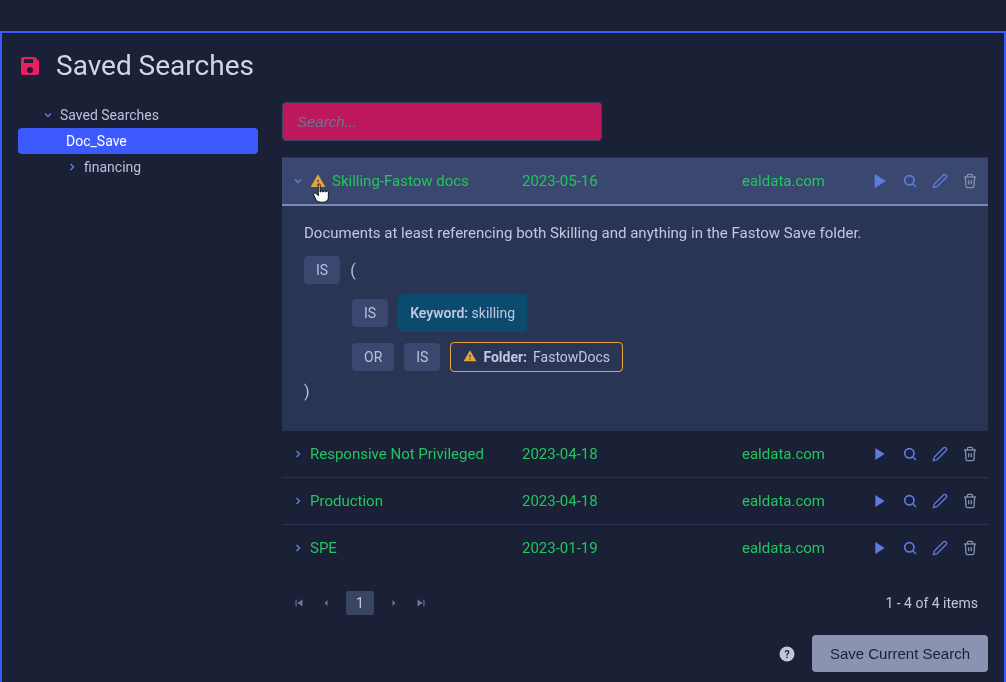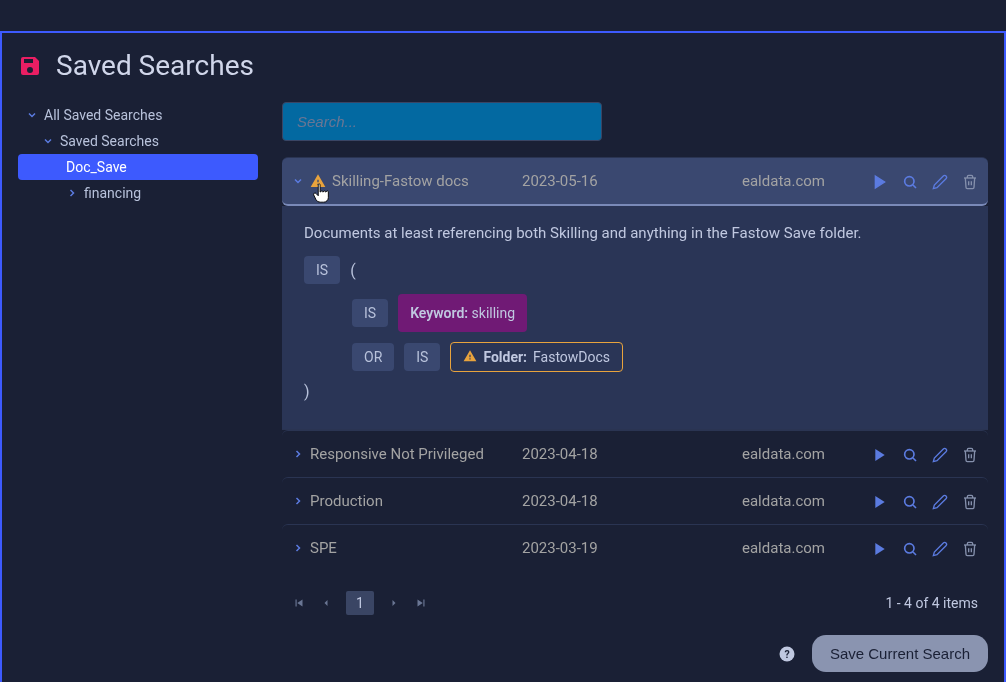--- a/index.html
+++ b/index.html
@@ -35,44 +35,43 @@
   .save-icon { color: #e91e63; }
   .main { display: flex; flex: 1; gap: 24px; min-height: 0; }
   .sidebar { width: 240px; flex-shrink: 0; }
   .tree-node { display: flex; align-items: center; gap: 6px; padding: 5px 8px; cursor: pointer; color: #b8c2db; }
   .tree-node.level1 { padding-left: 24px; }
   .tree-node.level2 { padding-left: 48px; }
   .tree-node.selected { background: #3d5afe; color: #fff; border-radius: 4px; }
   .chev { width: 12px; height: 12px; display: inline-flex; align-items: center; justify-content: center; }
   .content { flex: 1; display: flex; flex-direction: column; min-width: 0; }
   .search-box {
-    background: #0369a1;
+    background: #be185d;
     border: 1px solid #3a4564;
     border-radius: 4px;
     padding: 10px 14px;
     width: 320px;
     color: #c0c8e0;
     font-style: italic;
     font-size: 15px;
     margin-bottom: 16px;
   }
   .search-box::placeholder { color: #6a7694; font-style: italic; }
   .table-head { display: flex; padding: 8px 10px; font-weight: 600; color: #d0d6ea; font-size: 15px; }
   .col-name { width: 230px; flex-shrink: 0; }
   .col-date { width: 220px; flex-shrink: 0; }
   .col-by { flex: 1; }
   .col-actions { width: 150px; display: flex; gap: 14px; justify-content: flex-end; align-items: center; }
   .row {
     display: flex;
-    align-items: flex-end;
+    align-items: center;
     padding: 14px 10px;
     border-top: 1px solid #2a3452;
-    color: #a3a3a3;
+    color: #22c55e;
     font-size: 15px;
-    border-radius: 6px;
   }
   .row.expanded {
     background: #3a4870;
     border-bottom: 2px solid #7a8ab8;
   }
   .row .col-name { display: flex; align-items: center; gap: 6px; }
   .action-icon { color: #5b7be0; cursor: pointer; }
   .action-icon.danger { color: #8590ac; }
   .detail-panel {
     background: #2a3556;
@@ -84,21 +83,21 @@
   .query-line { display: flex; align-items: center; gap: 10px; margin-bottom: 10px; margin-left: 0; }
   .query-line.indent { margin-left: 48px; }
   .pill {
     background: #3a4870;
     border-radius: 4px;
     padding: 6px 12px;
     font-size: 14px;
     color: #b8c2db;
   }
   .pill-tag {
-    background: #701a75;
+    background: #0c4a6e;
     border-radius: 4px;
     padding: 11px 12px;
     font-size: 14px;
     color: #c0c8e0;
   }
   .pill-tag b { font-weight: 600; }
   .pill-warn {
     border: 1px solid #e8a33d;
     border-radius: 4px;
     padding: 6px 12px;
@@ -123,21 +122,21 @@
     align-items: center;
     gap: 16px;
     padding-top: 8px;
   }
   .help-icon { color: #c0c8e0; }
   .save-btn {
     background: #8a94b0;
     color: #1a2035;
     border: none;
     padding: 10px 18px;
-    border-radius: 14px;
+    border-radius: 4px;
     font-size: 15px;
     cursor: pointer;
   }
   .cursor-ptr {
     position: absolute;
     pointer-events: none;
   }
   svg { display: block; }
 </style>
 </head>
@@ -148,28 +147,20 @@
     <span class="save-icon">
       <svg width="24" height="24" viewBox="0 0 24 24" fill="currentColor">
           <path d="M17 3H5a2 2 0 0 0-2 2v14a2 2 0 0 0 2 2h14a2 2 0 0 0 2-2V7l-4-4zM12 19a3 3 0 1 1 0-6 3 3 0 0 1 0 6zm3-10H6V5h9v4z"></path>
         </svg>
     </span>
     <h1>Saved Searches</h1>
   </div>
 
   <div class="main">
     <div class="sidebar">
-      <div class="tree-node">
-        <span class="chev">
-          <svg width="12" height="12" viewBox="0 0 24 24" fill="none" stroke="#5b7be0" stroke-width="3">
-              <polyline points="6 9 12 15 18 9"></polyline>
-            </svg>
-        </span>
-        <span>All Saved Searches</span>
-      </div>
       <div class="tree-node level1">
         <span class="chev">
           <svg width="12" height="12" viewBox="0 0 24 24" fill="none" stroke="#5b7be0" stroke-width="3">
               <polyline points="6 9 12 15 18 9"></polyline>
             </svg>
         </span>
         <span>Saved Searches</span>
       </div>
       <div class="tree-node level2 selected">
         <span>Doc_Save</span>
@@ -345,21 +336,21 @@
 
       <div class="row">
         <div class="col-name">
           <span class="chev">
               <svg width="14" height="14" viewBox="0 0 24 24" fill="none" stroke="#5b7be0" stroke-width="3">
                 <polyline points="9 18 15 12 9 6"></polyline>
               </svg>
             </span>
           <span>SPE</span>
         </div>
-        <div class="col-date">2023-03-19</div>
+        <div class="col-date">2023-01-19</div>
         <div class="col-by">ealdata.com</div>
         <div class="col-actions">
           <span class="action-icon">
               <svg width="16" height="16" viewBox="0 0 24 24" fill="currentColor">
                 <polygon points="5 3 19 12 5 21 5 3"></polygon>
               </svg>
             </span>
           <span class="action-icon">
               <svg width="16" height="16" viewBox="0 0 24 24" fill="none" stroke="currentColor" stroke-width="2.5">
                 <circle cx="11" cy="11" r="7"></circle>

